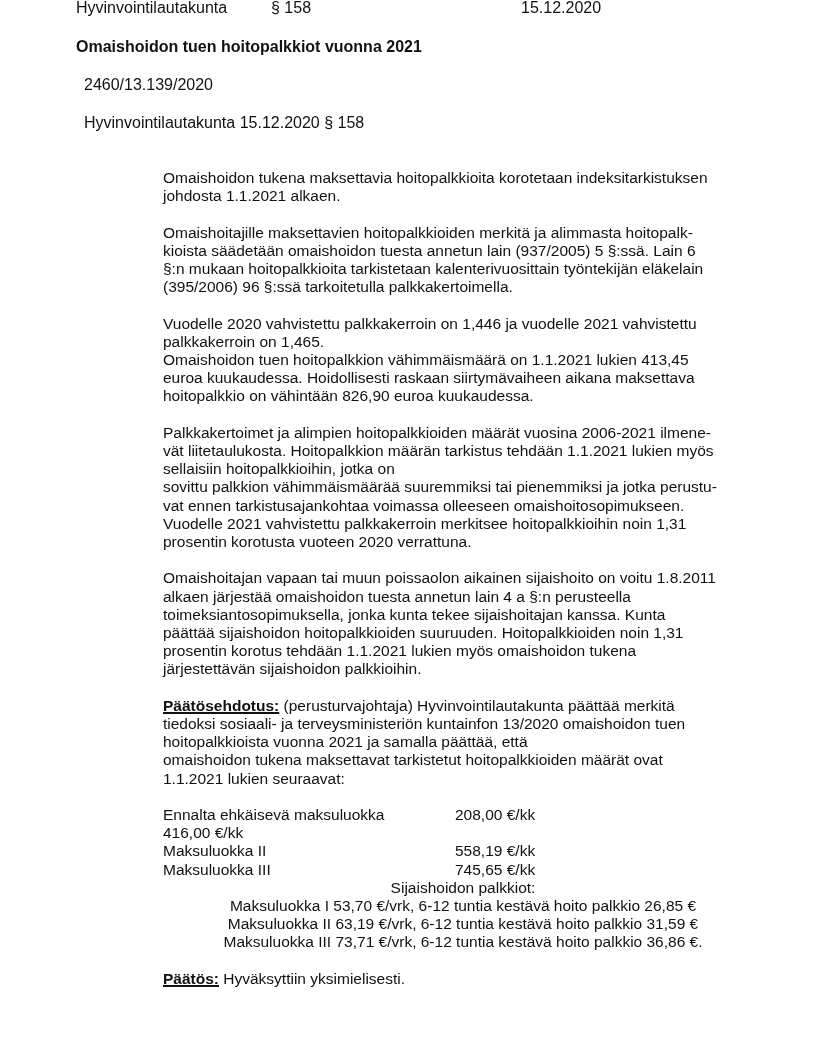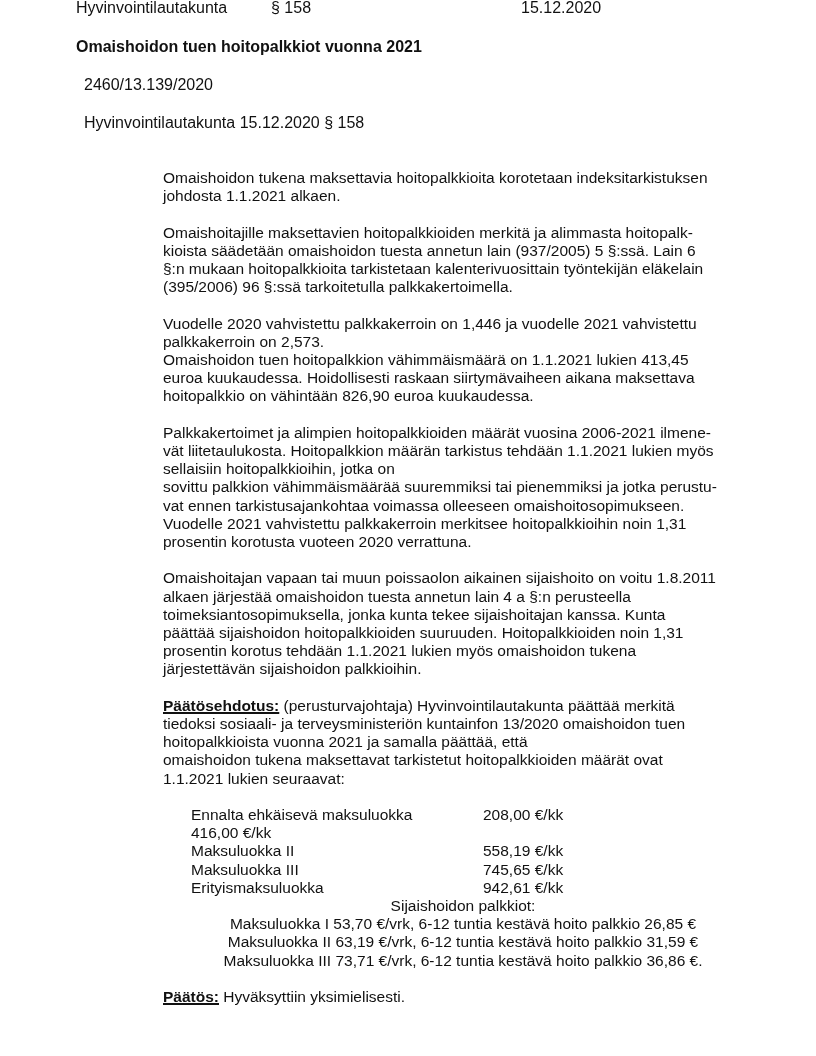--- a/index.html
+++ b/index.html
@@ -67,21 +67,20 @@
       text-decoration-thickness: 2px;
     }
     .fees {
       margin: 0;
       padding: 0;
       list-style: none;
     }
     .fees li {
       display: flex;
       white-space: nowrap;
-      margin-left: 28px;
     }
     .fees .fee-label { width: 292px; }
     .fees .fee-value { }
     .subst { margin: 0 0 18.2px 0; text-align: center; }
   </style>
 </head>
 <body>
 
 <div class="header-row">
   <span class="h-board">Hyvinvointilautakunta</span>
@@ -101,21 +100,21 @@
         <span class="line">johdosta 1.1.2021 alkaen.</span>
       </p>
       <p>
         <span class="line">Omaishoitajille maksettavien hoitopalkkioiden merkitä ja alimmasta hoitopalk-</span>
         <span class="line">kioista säädetään omaishoidon tuesta annetun lain (937/2005) 5 §:ssä. Lain 6</span>
         <span class="line">§:n mukaan hoitopalkkioita tarkistetaan kalenterivuosittain työntekijän eläkelain</span>
         <span class="line">(395/2006) 96 §:ssä tarkoitetulla palkkakertoimella.</span>
       </p>
       <p>
         <span class="line">Vuodelle 2020 vahvistettu palkkakerroin on 1,446 ja vuodelle 2021 vahvistettu</span>
-        <span class="line">palkkakerroin on 2,573.</span>
+        <span class="line">palkkakerroin on 1,465.</span>
         <span class="line">Omaishoidon tuen hoitopalkkion vähimmäismäärä on 1.1.2021 lukien 413,45</span>
         <span class="line">euroa kuukaudessa. Hoidollisesti raskaan siirtymävaiheen aikana maksettava</span>
         <span class="line">hoitopalkkio on vähintään 826,90 euroa kuukaudessa.</span>
       </p>
       <p>
         <span class="line">Palkkakertoimet ja alimpien hoitopalkkioiden määrät vuosina 2006-2021 ilmene-</span>
         <span class="line">vät liitetaulukosta. Hoitopalkkion määrän tarkistus tehdään 1.1.2021 lukien myös</span>
         <span class="line">sellaisiin hoitopalkkioihin, jotka on</span>
         <span class="line">sovittu palkkion vähimmäismäärää suuremmiksi tai pienemmiksi ja jotka perustu-</span>
         <span class="line">vat ennen tarkistusajankohtaa voimassa olleeseen omaishoitosopimukseen.</span>
@@ -149,24 +148,20 @@
       <span class="fee-value">416,00 €/kk</span>
     </li>
     <li>
       <span class="fee-label">Maksuluokka II</span>
       <span class="fee-value">558,19 €/kk</span>
     </li>
     <li>
       <span class="fee-label">Maksuluokka III</span>
       <span class="fee-value">745,65 €/kk</span>
     </li>
-    <li>
-      <span class="fee-label">Erityismaksuluokka</span>
-      <span class="fee-value">942,61 €/kk</span>
-    </li>
   </ul>
 
   <p class="subst">
     <span class="line">Sijaishoidon palkkiot:</span>
     <span class="line">Maksuluokka I 53,70 €/vrk, 6-12 tuntia kestävä hoito palkkio 26,85 €</span>
     <span class="line">Maksuluokka II 63,19 €/vrk, 6-12 tuntia kestävä hoito palkkio 31,59 €</span>
     <span class="line">Maksuluokka III 73,71 €/vrk, 6-12 tuntia kestävä hoito palkkio 36,86 €.</span>
   </p>
 
   <p>

